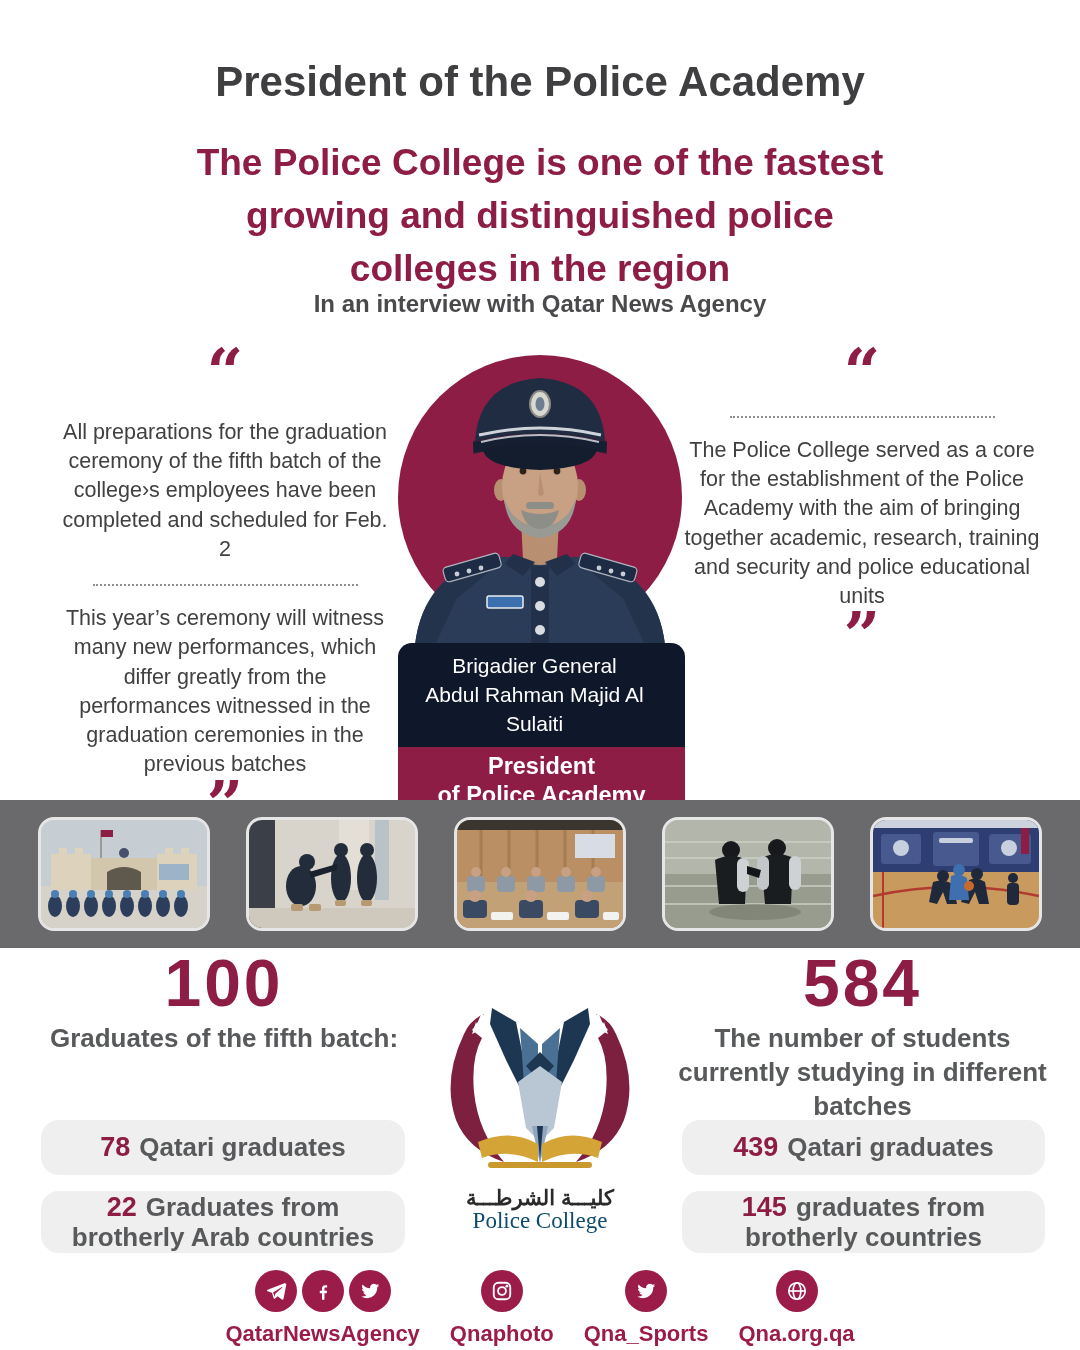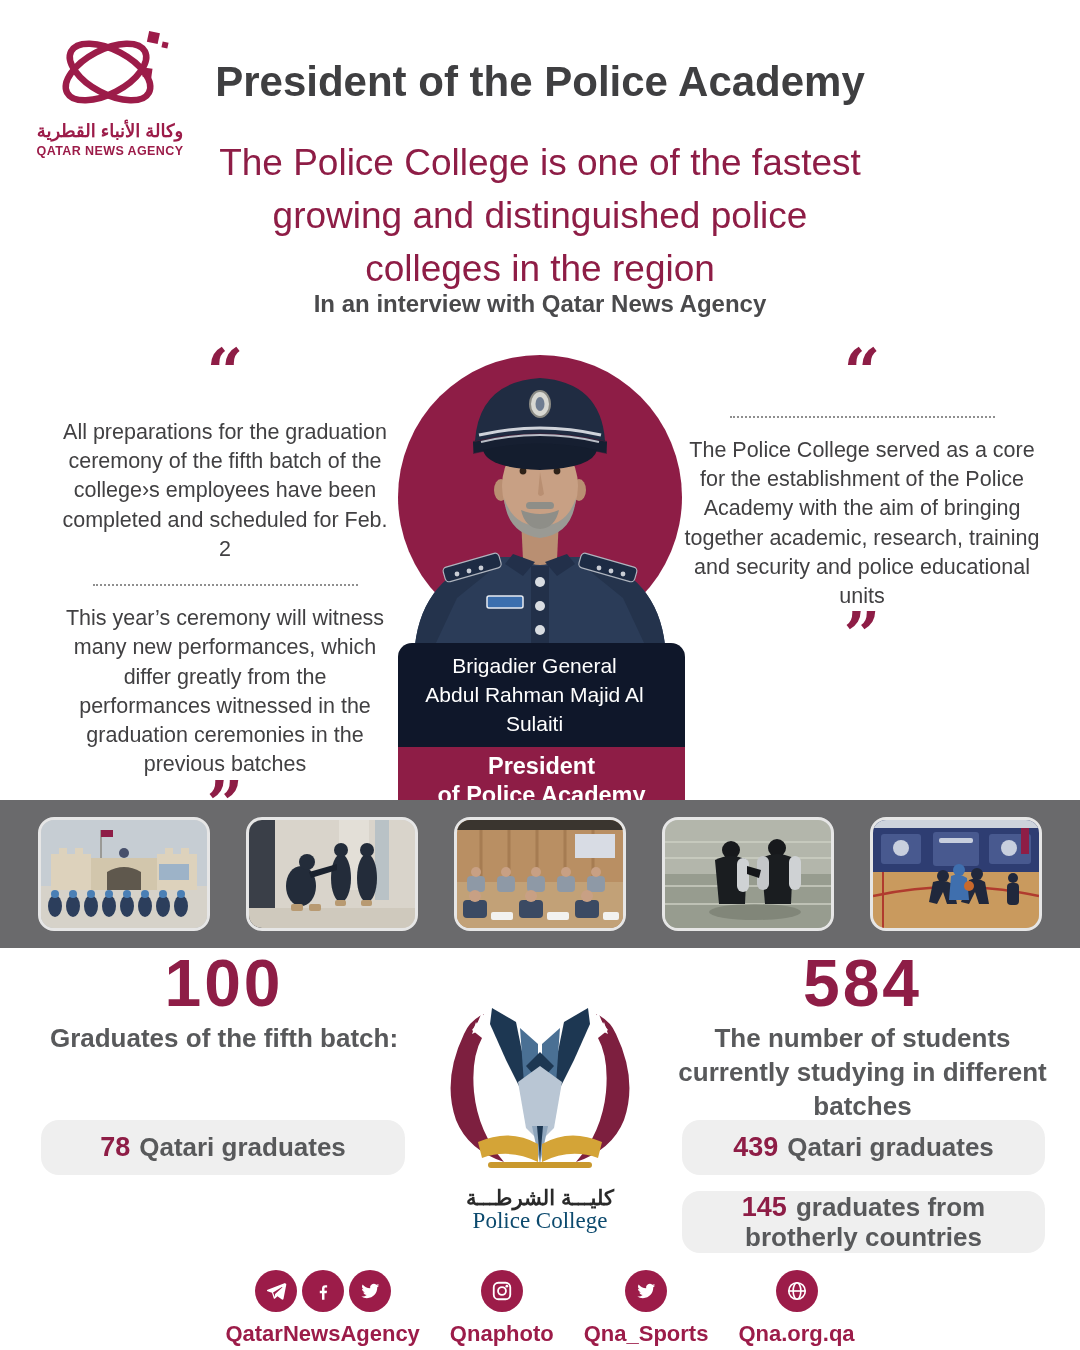--- a/index.html
+++ b/index.html
@@ -6,21 +6,21 @@
   body { background:#dcdcdc; font-family:"Liberation Sans", sans-serif; }
   .poster { position:relative; width:1080px; height:1350px; background:#ffffff; margin:0 auto; overflow:hidden; }
 
   
   .qna-logo { position:absolute; left:30px; top:28px; width:160px; text-align:center; }
   .qna-ar { font-size:18px; font-weight:700; color:#9c1c49; direction:rtl; line-height:1.1; margin-top:2px; }
   .qna-en { font-size:12.5px; font-weight:700; color:#9c1c49; letter-spacing:.4px; margin-top:2px; }
 
   
   .title { position:absolute; top:58px; left:0; width:100%; text-align:center; font-size:42px; font-weight:800; color:#3f3f41; }
-  .subtitle { position:absolute; top:136px; left:0; width:100%; text-align:center; color:#8e1d46; font-size:37px; font-weight:400; line-height:53px; }
+  .subtitle { position:absolute; top:136px; left:0; width:100%; text-align:center; color:#8e1d46; font-size:37px; font-weight:700; line-height:53px; }
   .subtitle span { display:block; }
   .tagline { position:absolute; top:290px; left:0; width:100%; text-align:center; font-size:24px; font-weight:700; color:#4a4a4c; }
 
   
   .quote-col { position:absolute; text-align:center; }
   .quote-col.left { left:55px; top:350px; width:340px; }
   .quote-col.right { left:682px; top:350px; width:360px; }
   .quote-mark { font-family:"DejaVu Serif", serif; font-weight:700; font-size:64px; color:#8e1d46; line-height:44px; height:46px; }
   .quote-mark.close { margin-top:2px; }
   .quote-p { font-size:21.5px; color:#414042; font-weight:500; line-height:1.36; margin-top:22px; }
@@ -66,35 +66,20 @@
   .soc-circles { display:flex; gap:5px; }
   .soc { width:42px; height:42px; border-radius:50%; background:#9c1c49; display:flex; align-items:center; justify-content:center; }
   .soc svg { display:block; }
   .soc-label { color:#9c1c49; font-size:22px; font-weight:700; }
 </style>
 </head>
 <body>
 
 <div class="poster">
 
-  <div class="qna-logo">
-    <svg width="128" height="88" viewBox="0 0 128 88">
-      <g fill="none" stroke="#9c1c49" stroke-width="6.5" stroke-linecap="round">
-        <ellipse cx="60" cy="44" rx="44" ry="22" transform="rotate(-28 60 44)"></ellipse>
-        <ellipse cx="64" cy="44" rx="44" ry="22" transform="rotate(28 64 44)"></ellipse>
-      </g>
-      <g fill="#9c1c49">
-        <rect x="102" y="4" width="11" height="11" transform="rotate(12 107 9)"></rect>
-        <rect x="116" y="14" width="6" height="6" transform="rotate(12 119 17)"></rect>
-        <rect x="97" y="40" width="9" height="9" transform="rotate(8 101 44)"></rect>
-      </g>
-    </svg>
-    <div class="qna-ar">وكالة الأنباء القطرية</div>
-    <div class="qna-en">QATAR NEWS AGENCY</div>
-  </div>
 
   <div class="title">President of the Police Academy</div>
   <div class="subtitle">
     <span>The Police College is one of the fastest</span>
     <span>growing and distinguished police</span>
     <span>colleges in the region</span>
   </div>
   <div class="tagline">In an interview with Qatar News Agency</div>
 
   <div class="quote-col left">
@@ -351,20 +336,23 @@
     </div>
   </div>
 
   <div class="stat-block left">
     <div class="stat-value">100</div>
     <div class="stat-label">Graduates of the fifth batch:</div>
   </div>
   <div class="pill pill-l1">
     <div class="pill-inner"><span class="num">78</span><span>Qatari graduates</span></div>
   </div>
+  <div class="pill pill-l2">
+    <div class="pill-inner"><span class="num">22</span><span>Graduates from brotherly Arab countries</span></div>
+  </div>
 
   <div class="stat-block right">
     <div class="stat-value">584</div>
     <div class="stat-label">The number of students currently studying in different batches</div>
   </div>
   <div class="pill pill-r1">
     <div class="pill-inner"><span class="num">439</span><span>Qatari graduates</span></div>
   </div>
   <div class="pill pill-r2">
     <div class="pill-inner"><span class="num">145</span><span>graduates from brotherly countries</span></div>

